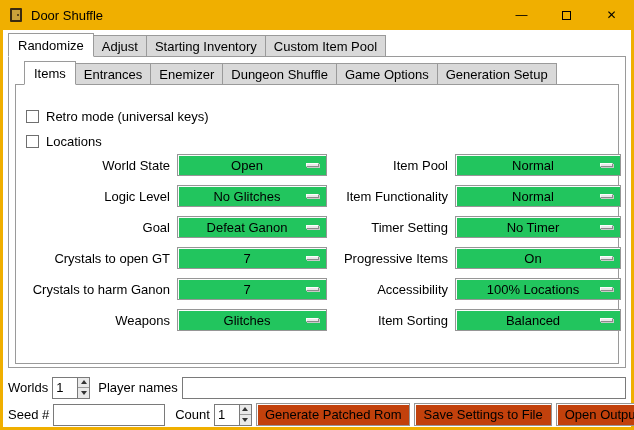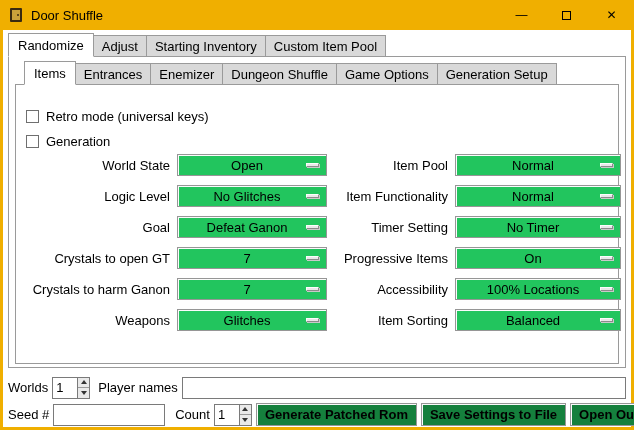--- a/index.html
+++ b/index.html
@@ -49,21 +49,21 @@
   .lbl { white-space:nowrap; }
 
   .spinbox { display:flex; width:38px; height:22px; border:1px solid #7a7a7a; background:#fff; }
   .spin-entry { flex:1; min-width:0; border:none; outline:none; font-family:"Liberation Sans", sans-serif; font-size:13px; padding:0 0 0 3px; }
   .spin-btns { width:12px; display:flex; flex-direction:column; border-left:1px solid #7a7a7a; }
   .spin-btn { flex:1; background:#e9e9e9; display:flex; align-items:center; justify-content:center; cursor:pointer; }
   .spin-btn.up { border-bottom:1px solid #9a9a9a; }
   .tri-up { width:0; height:0; border-left:3px solid transparent; border-right:3px solid transparent; border-bottom:4px solid #333; }
   .tri-down { width:0; height:0; border-left:3px solid transparent; border-right:3px solid transparent; border-top:4px solid #333; }
 
-  .btn { height:23px; background:#15803d; border:1px solid #969696; box-shadow:inset 1px 1px 0 #fbfbfb; font-family:"Liberation Sans", sans-serif; font-size:13px; padding:0 8px; cursor:pointer; white-space:nowrap;font-weight:bold; }
+  .btn { height:23px; background:#c2410c; border:1px solid #969696; box-shadow:inset 1px 1px 0 #fbfbfb; font-family:"Liberation Sans", sans-serif; font-size:13px; padding:0 8px; cursor:pointer; white-space:nowrap; }
   .push-right { margin-left:auto; }
 </style>
 </head>
 <body>
 
 <div class="window">
 
   <div class="titlebar">
     <span class="app-icon">
       <svg width="16" height="16" viewBox="0 0 16 16">
@@ -103,21 +103,21 @@
       </div>
 
       <div class="inner-frame">
 
         <div class="check-row">
           <span class="checkbox"></span>
           <span class="lbl">Retro mode (universal keys)</span>
         </div>
         <div class="check-row">
           <span class="checkbox"></span>
-          <span class="lbl">Generation</span>
+          <span class="lbl">Locations</span>
         </div>
 
         <div class="options-grid">
 
           <div class="opt-label">World State</div>
           <div class="opt-menu">
             <span class="opt-value">Open</span>
             <span class="mb-ind"></span>
           </div>
           <div class="opt-label">Item Pool</div>

